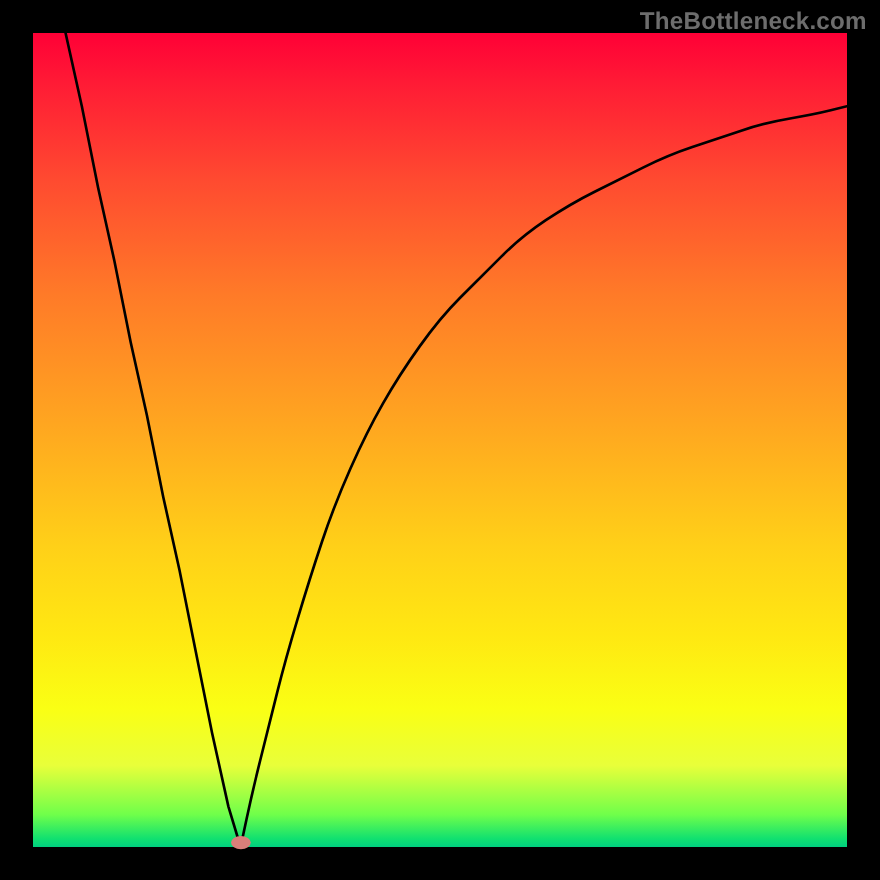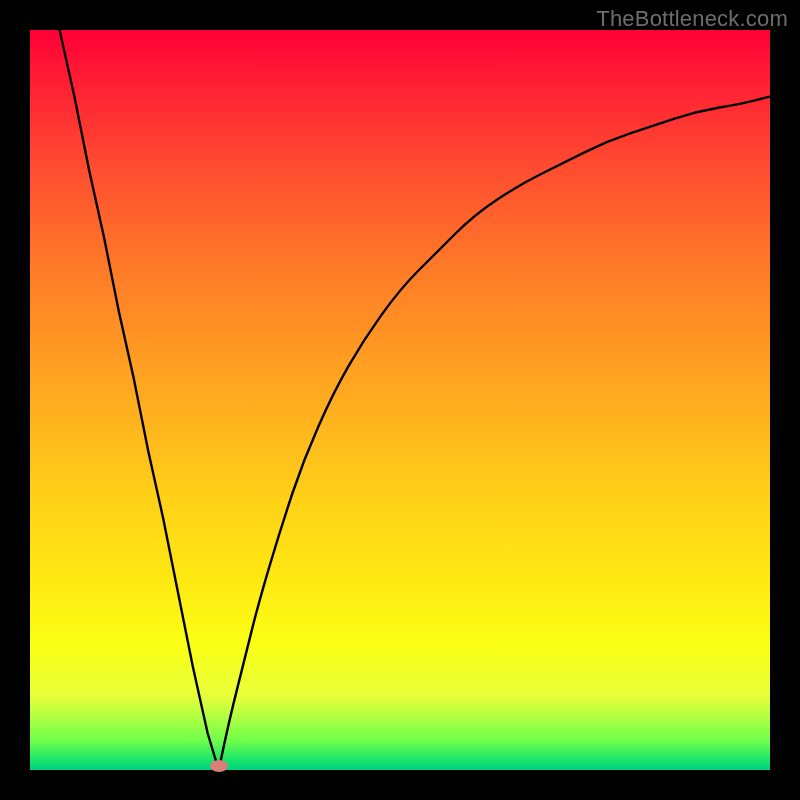--- a/index.html
+++ b/index.html
@@ -48,21 +48,21 @@
     top: 0;
     width: 740px;
     height: 740px;
   }
   .watermark {
     position: absolute;
     top: 6px;
     right: 12px;
     color: #6d6d6d;
     font-size: 22px;
-    font-weight: 400;
+    font-weight: 700;
     letter-spacing: 0.2px;
   }
   .marker {
     position: absolute;
     width: 18px;
     height: 12px;
     border-radius: 50%;
     background: #d97f7a;
     transform: translate(-50%, -50%);
   }

